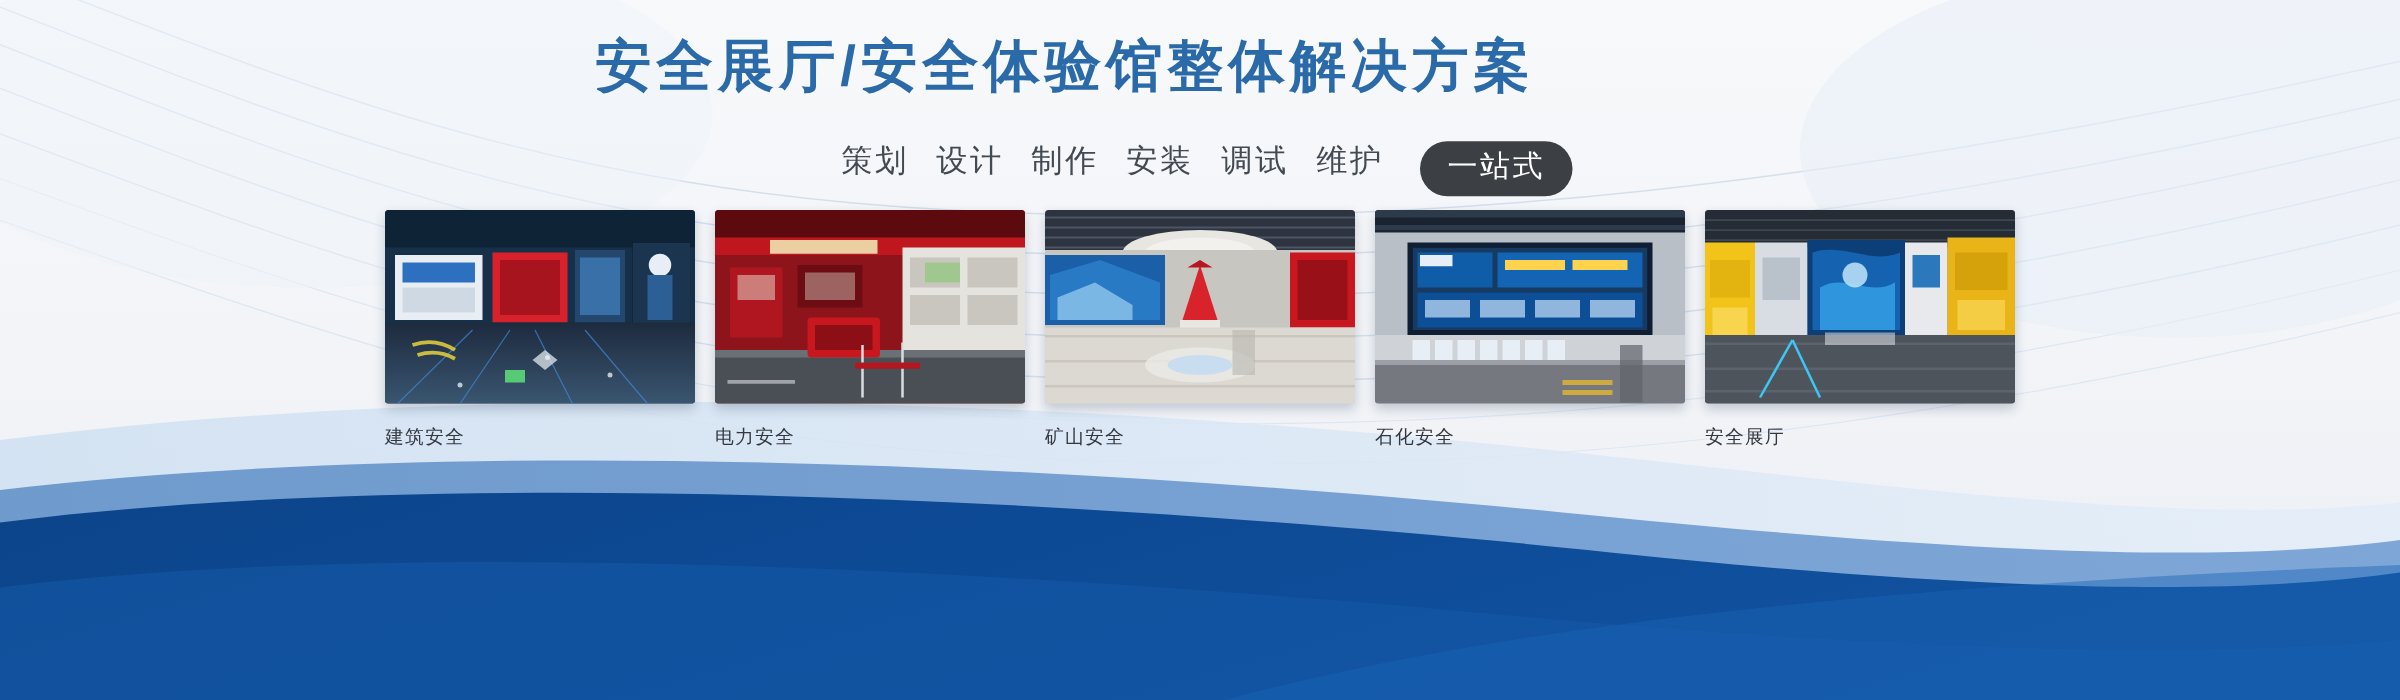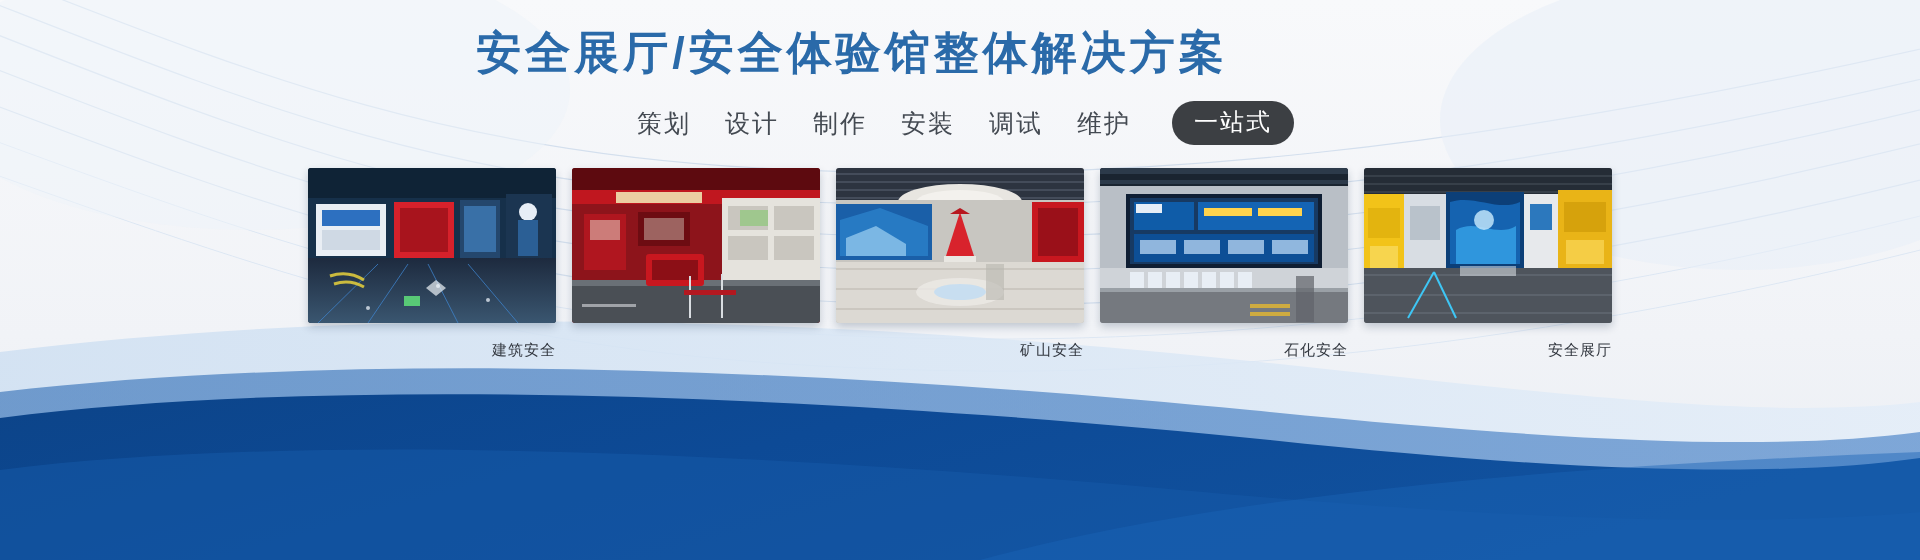--- a/index.html
+++ b/index.html
@@ -14,35 +14,35 @@
   
   .waves{position:absolute;inset:0;width:1920px;height:560px;}
 
   
   .headline{position:absolute;top:22px;left:0;width:1704px;text-align:center;
     font-size:45px;line-height:62px;font-weight:bold;color:#2a6aa9;
     letter-spacing:4px;white-space:nowrap;z-index:5;}
 
   
   .subtitle{position:absolute;top:101px;left:0;width:1920px;
-    display:flex;align-items:center;justify-content:center;gap:12px;z-index:5;}
+    display:flex;align-items:center;justify-content:center;gap:0;z-index:5;}
   .sub-word{font-size:25px;line-height:40px;color:#444a52;font-weight:500;
     letter-spacing:2px;margin:0 11px;white-space:nowrap;}
   .sub-badge{margin-left:18px;background:#3c3f43;color:#ffffff;
     border-radius:22px;padding:6px 22px 8px 22px;font-size:24px;line-height:30px;
-    letter-spacing:2px;white-space:nowrap;font-weight:500;}
+    letter-spacing:2px;white-space:nowrap;font-weight:500;margin-top:12px;}
 
   
   .cards{position:absolute;top:168px;left:0;width:1920px;
     display:flex;justify-content:center;align-items:flex-start;gap:16px;z-index:5;}
   .card{width:248px;}
   .thumb{width:248px;height:155px;border-radius:3px;overflow:hidden;
     position:relative;box-shadow:0 4px 9px rgba(20,40,70,.22);}
   .thumb svg{display:block;width:248px;height:155px;}
-  .caption{margin-top:16px;text-align:right;font-size:15px;line-height:22px;
+  .caption{margin-top:16px;text-align:left;font-size:15px;line-height:22px;
     color:#333840;letter-spacing:1px;}
 
   
 </style>
 </head>
 <body>
 
 <div class="banner">
 
   <svg class="waves" viewBox="0 0 1920 560" preserveAspectRatio="none">
@@ -183,20 +183,21 @@
           <g stroke="#d9dde1" stroke-width="2" fill="none">
             <path d="M118,108 L118,150"></path>
               <path d="M150,106 L150,150"></path>
           </g>
           <rect x="112" y="122" width="52" height="5" fill="#b31820"></rect>
           <g fill="#e7e9ec" opacity=".55">
             <rect x="10" y="136" width="54" height="3"></rect>
           </g>
         </svg>
       </div>
+      <div class="caption">电力安全</div>
     </div>
 
     <div class="card">
       <div class="thumb">
         <svg viewBox="0 0 248 155" preserveAspectRatio="none">
           <rect width="248" height="155" fill="#b5b4b0"></rect>
           <rect x="0" y="0" width="248" height="34" fill="#2d3440"></rect>
           <g stroke="#4c5563" stroke-width="1.5">
             <path d="M0,6 L248,6"></path>
               <path d="M0,14 L248,14"></path>

